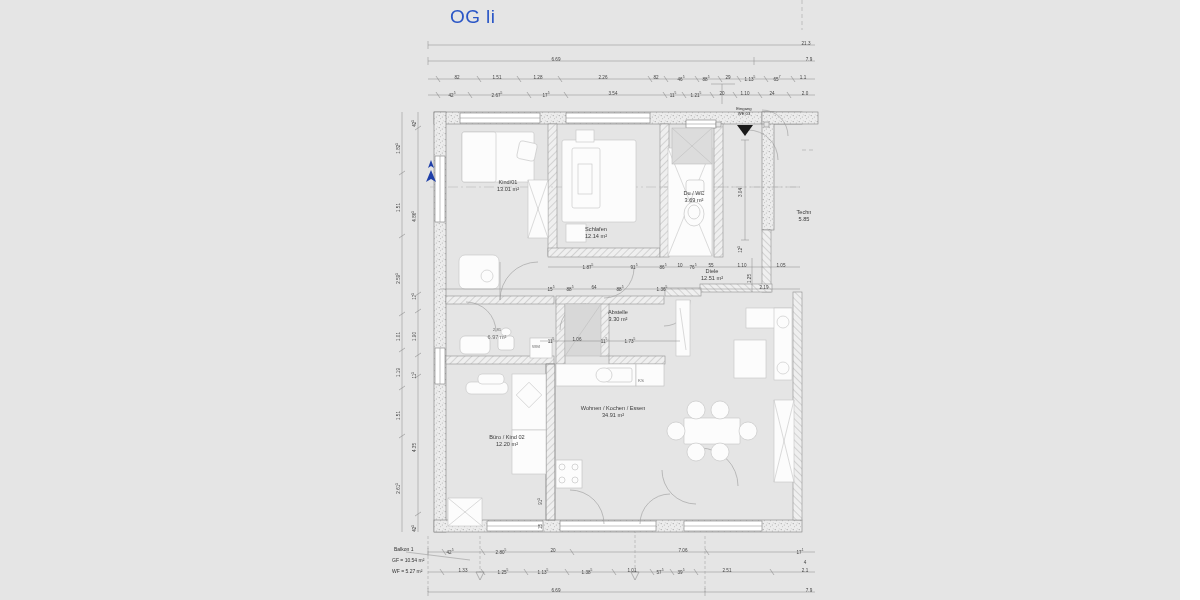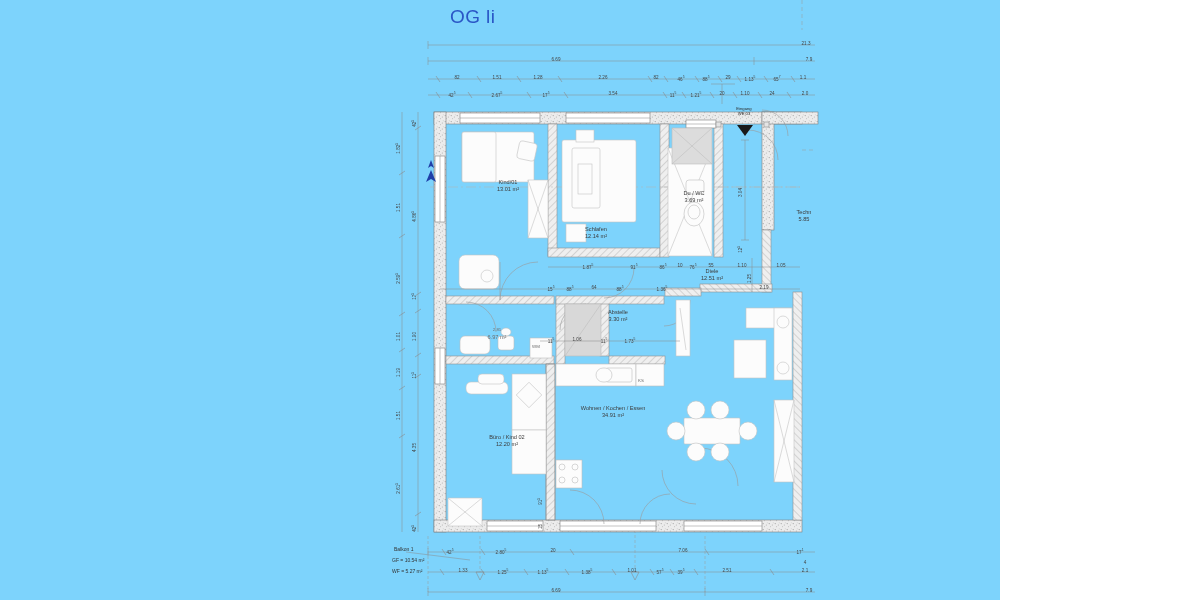--- a/index.html
+++ b/index.html
@@ -5,22 +5,22 @@
   * { box-sizing: border-box; }
   html, body {
     margin: 0; padding: 0;
     width: 1200px; height: 600px;
     background: #ffffff;
     font-family: "Liberation Sans", sans-serif;
     overflow: hidden;
   }
   #stage {
     position: relative;
-    width: 1000px; height: 600px;
-    background: #7dd3fc;
+    width: 1180px; height: 600px;
+    background: #e5e5e5;
   }
   #plan-svg { position: absolute; left: 0; top: 0; }
   .ttl {
     position: absolute;
     left: 450px; top: 6px;
     font-size: 19px;
     color: #2a56c6;
     letter-spacing: .4px;
     font-family: "Liberation Sans", sans-serif;
   }

